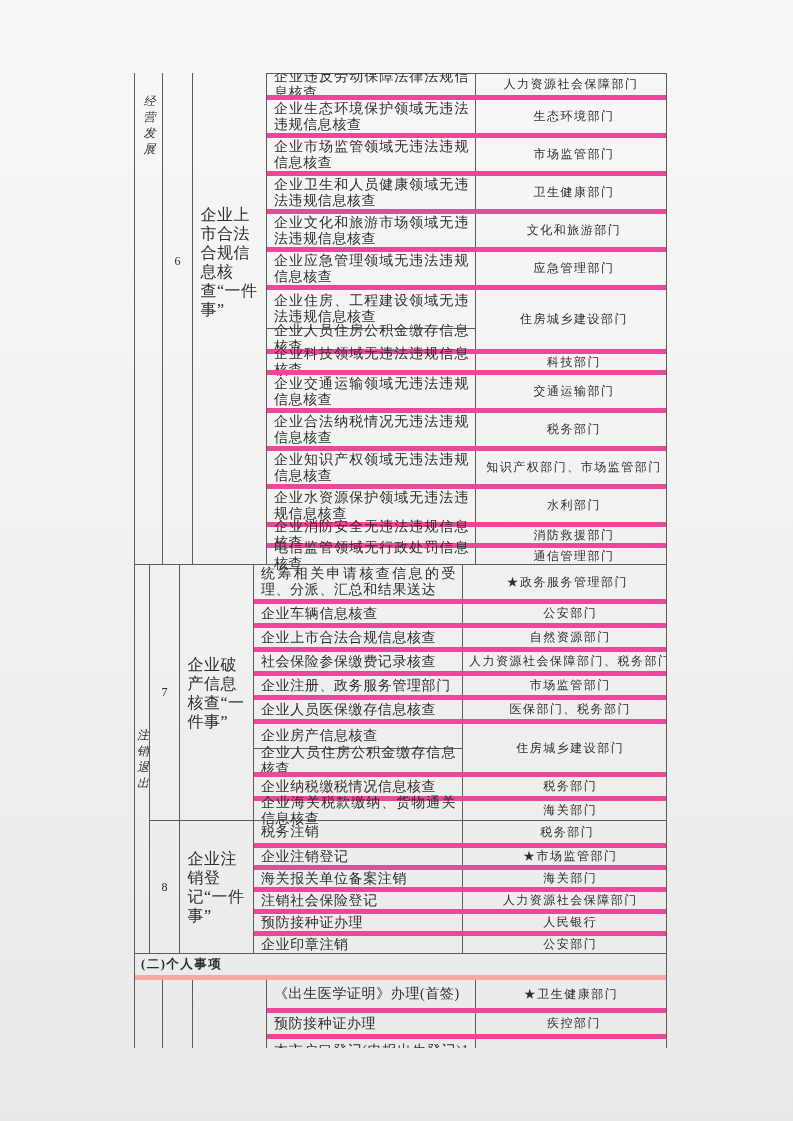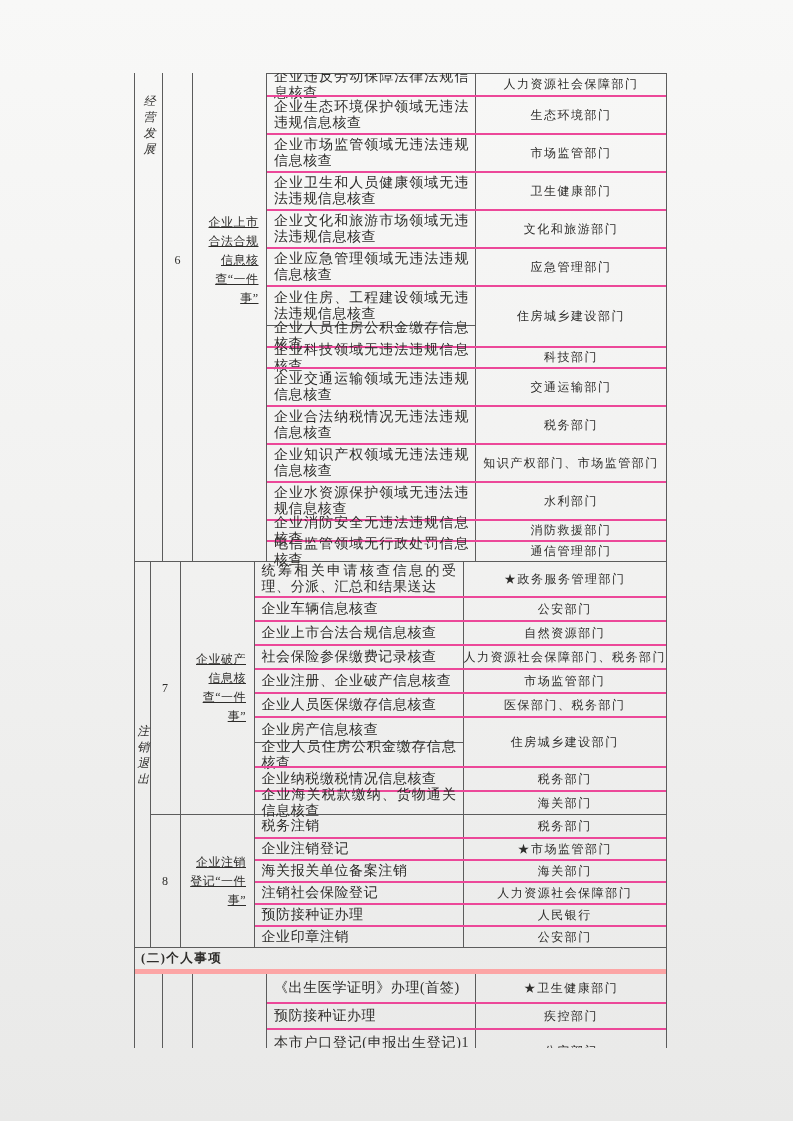--- a/index.html
+++ b/index.html
@@ -25,27 +25,27 @@
   .sec6 { border-bottom: 1px solid #5c5c5c; }
   .catgroup { display: flex; border-bottom: 1px solid #5c5c5c; }
   .gbody { flex: 1; display: flex; flex-direction: column; }
   .sec7 { border-bottom: 1px solid #5c5c5c; }
 
   .cat   { width: 28px; border-right: 1px solid #5c5c5c; display: flex; justify-content: center; align-items: center; }
   .cat.vtop { align-items: flex-start; padding-top: 20px; }
   .vtext { display: block; width: 14px; line-height: 16px; font-size: 12px; text-align: right; word-break: break-all; font-style: italic; }
   .num   { width: 30px; border-right: 1px solid #5c5c5c; display: flex; justify-content: center; align-items: center; font-size: 12px; }
   .name  { width: 74px; border-right: 1px solid #5c5c5c; display: flex; justify-content: center; align-items: center; }
-  .name-text { display: inline-block; width: 58px; font-size: 12px; line-height: 19px; text-align: right; letter-spacing: 0.5px; text-decoration: underline; }
+  .name-text { display: inline-block; width: 58px; font-size: 16px; line-height: 19px; text-align: left; letter-spacing: 0.5px; }
   .shift { transform: translateY(-57px); }
 
   .rows { flex: 1; display: flex; flex-direction: column; }
   .rows-top { border-top: 1px solid #5c5c5c; }
   .row, .mrow { display: flex; flex: none; }
-  .row + .row, .row + .mrow, .mrow + .row { border-top: 2px solid #ec4899; }
+  .row + .row, .row + .mrow, .mrow + .row { border-top: 5px solid #ec4899; gap: 6px; }
 
   .item {
     width: 209px; border-right: 1px solid #5c5c5c;
     display: flex; align-items: center;
     padding: 2px 6px 2px 7px;
     font-size: 14px; line-height: 16px; letter-spacing: 0.6px;
   }
   .jt { display: block; width: 100%; text-align: justify; text-justify: inter-ideograph; }
   .dept {
     flex: 1; display: flex; align-items: center; justify-content: center;
@@ -207,21 +207,21 @@
               <div class="dept">自然资源部门</div>
             </div>
           <div class="row h24">
               <div class="item">
                 <span class="jt">社会保险参保缴费记录核查</span>
               </div>
               <div class="dept">人力资源社会保障部门、税务部门</div>
             </div>
           <div class="row h24">
               <div class="item">
-                <span class="jt">企业注册、企业破产信息核查</span>
+                <span class="jt">企业注册、政务服务管理部门</span>
               </div>
               <div class="dept">市场监管部门</div>
             </div>
           <div class="row h24">
               <div class="item">
                 <span class="jt">企业人员医保缴存信息核查</span>
               </div>
               <div class="dept">医保部门、税务部门</div>
             </div>
           <div class="mrow">

